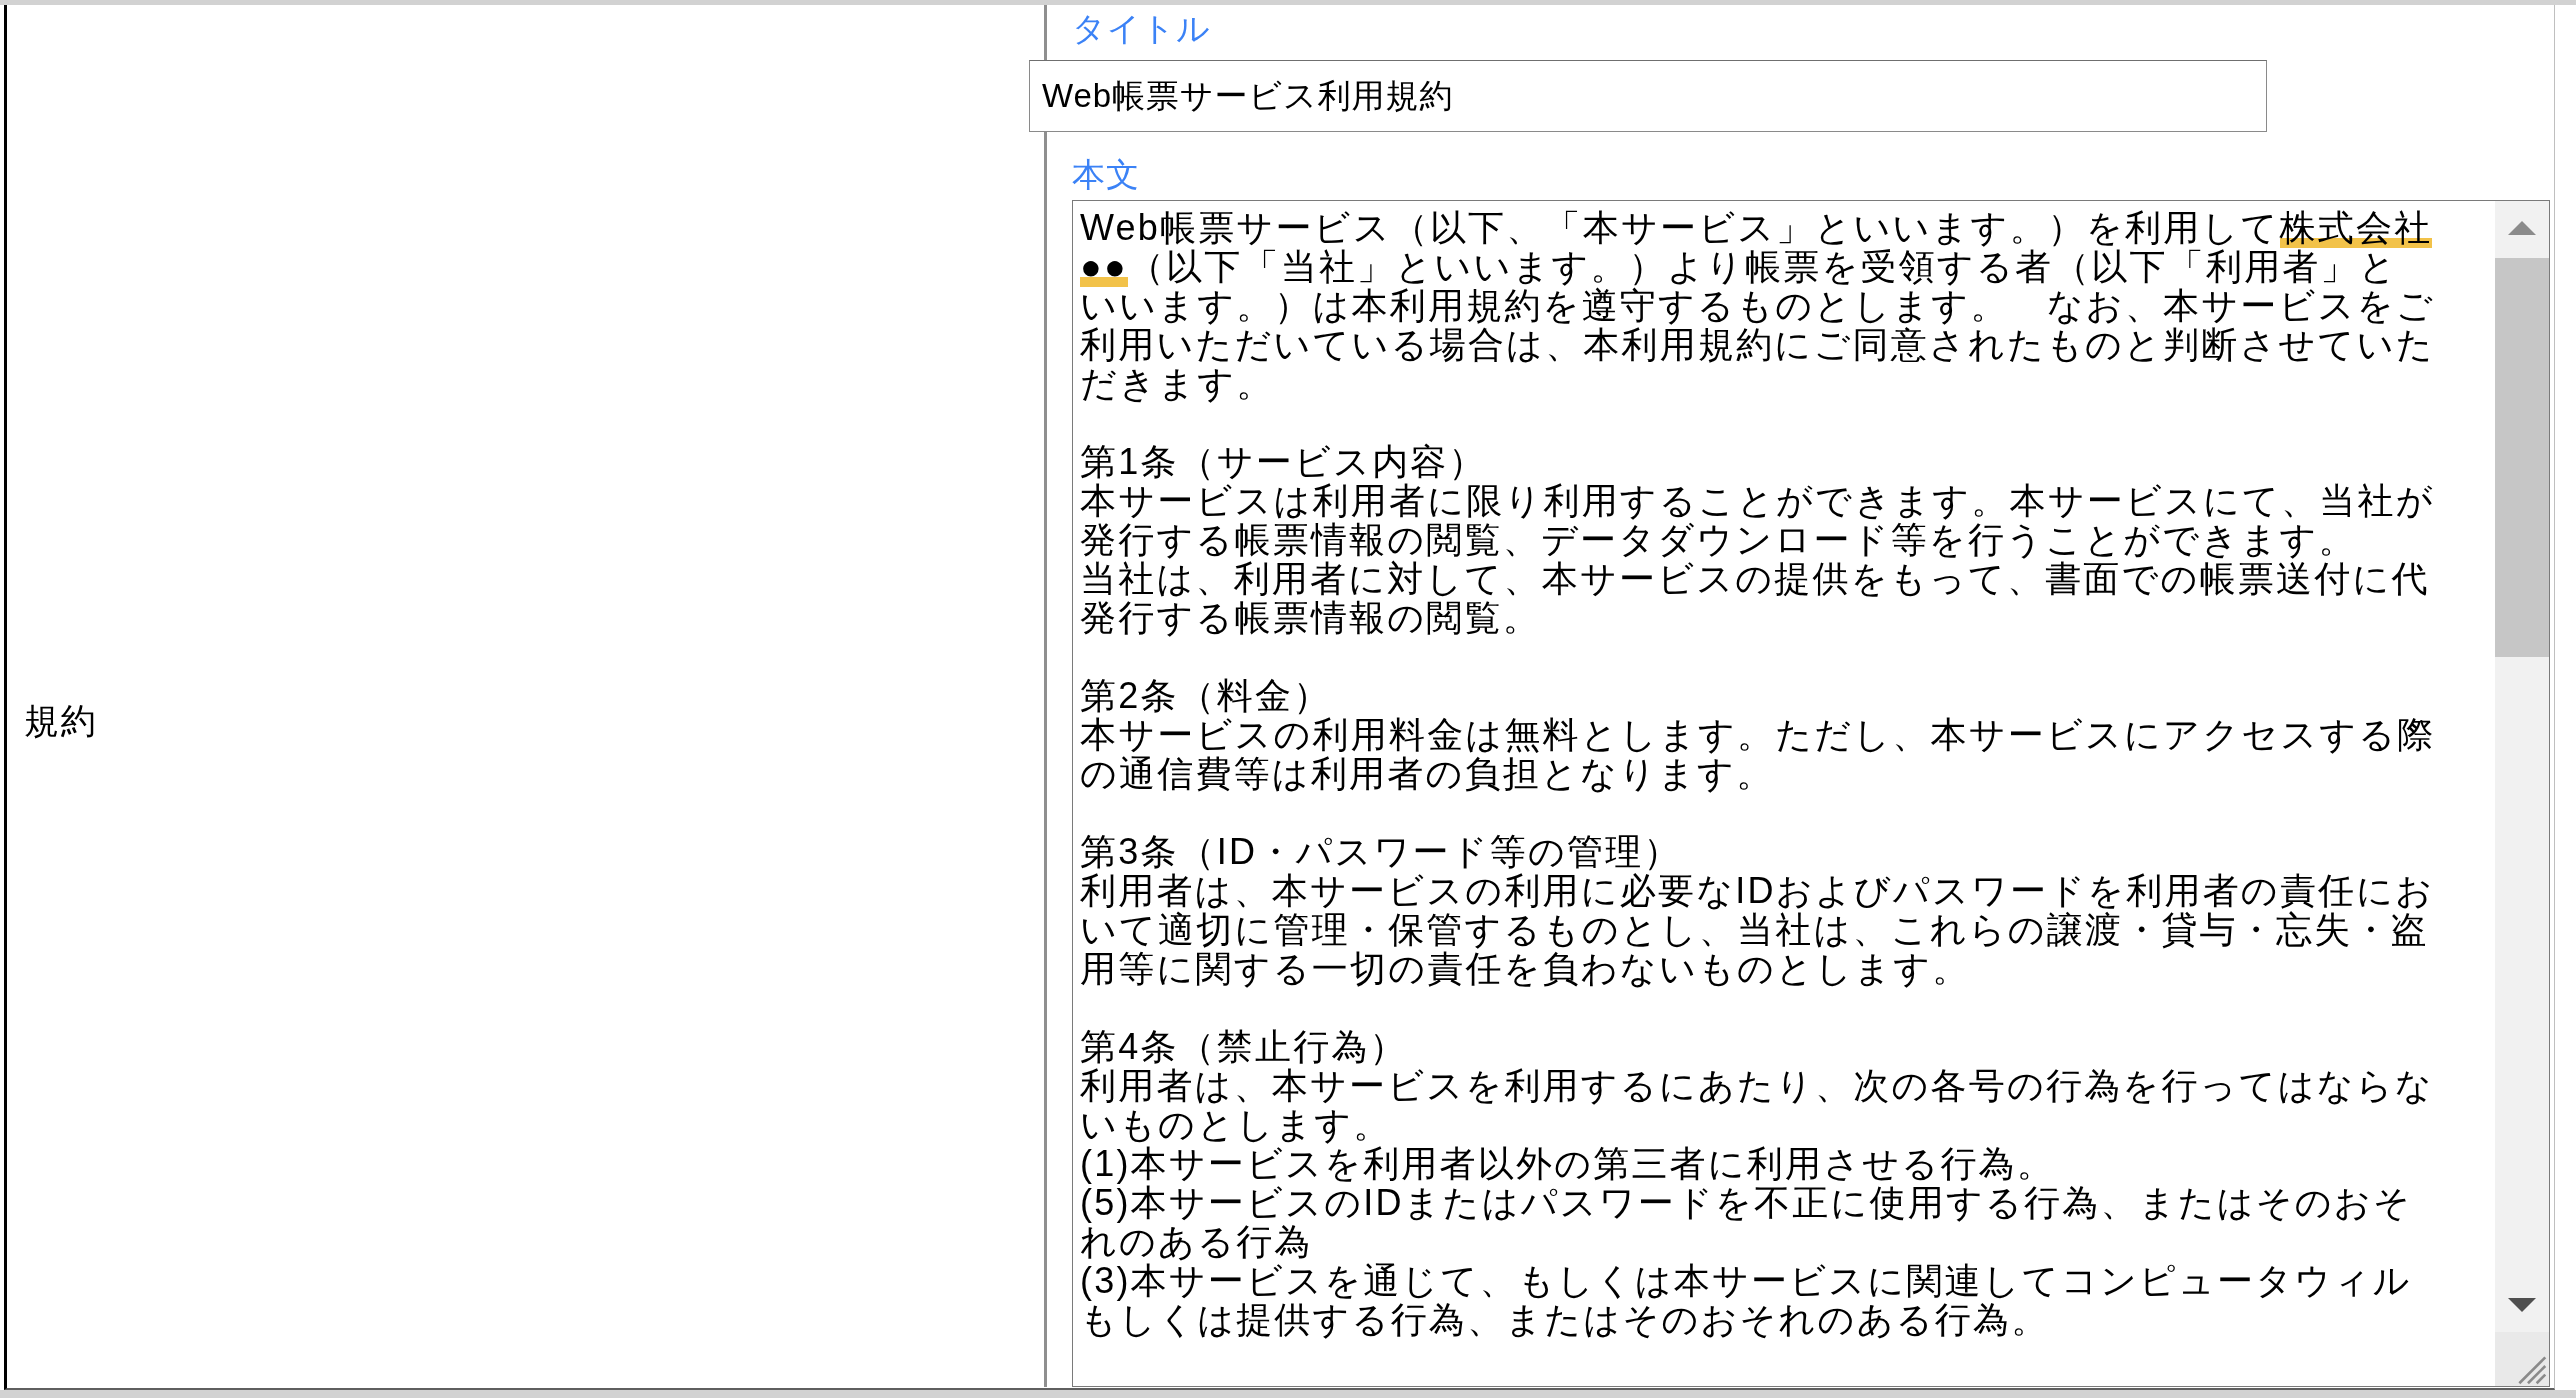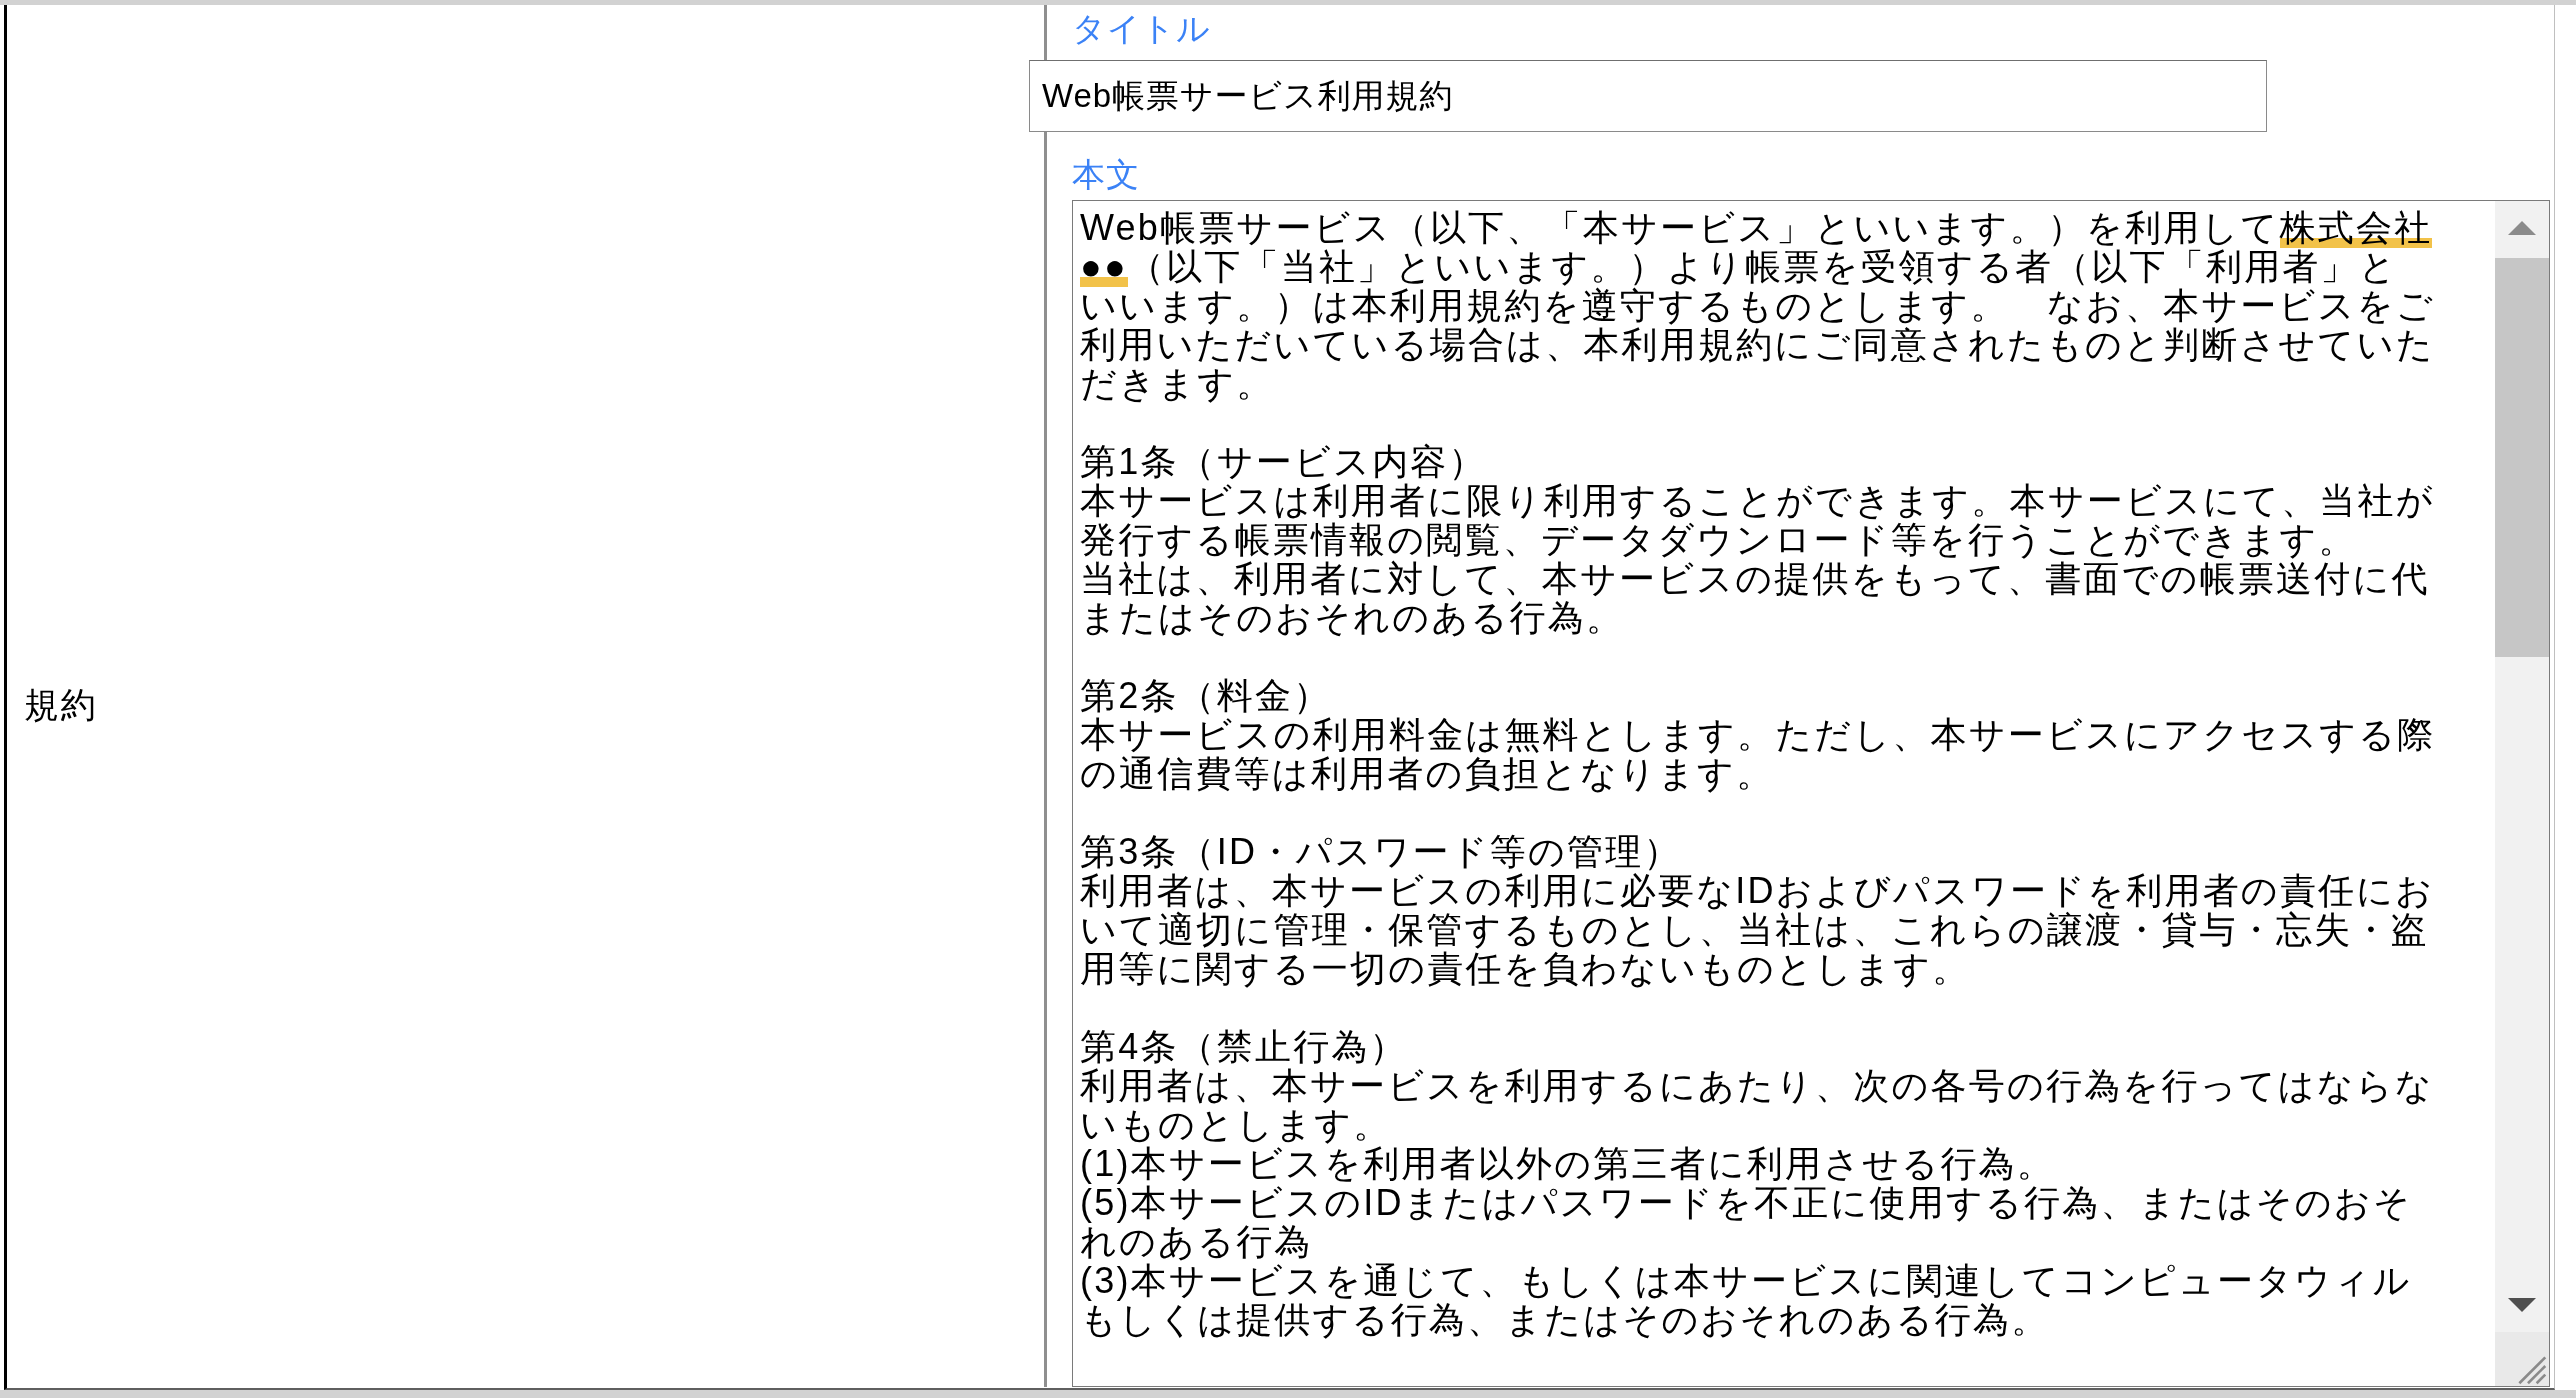--- a/index.html
+++ b/index.html
@@ -32,21 +32,21 @@
     border-right: 1.7px solid #bfbfbf;
     border-bottom: 2.6px solid #5f5f5f;
   }
   .cell-divider {
     position: absolute; left: 1044px; top: 5.2px; width: 2.6px; height: 1382px;
     background: #8f8f8f;
   }
 
   
   .kiyaku-label {
-    position: absolute; left: 24px; top: 684px;
+    position: absolute; left: 24px; top: 700px;
     font-size: 35px; color: #000000; line-height: 41px;
     letter-spacing: 1.7px;
   }
 
   
   .field-label {
     position: absolute; left: 1072px;
     font-size: 33px; color: #3b82f6; line-height: 40px;
     letter-spacing: 0.9px;
   }
@@ -149,21 +149,21 @@
         <div class="tline"><span>Web帳票サービス（以下、「本サービス」といいます。）を利用して</span><span class="hl">株式会社</span></div>
         <div class="tline"><span class="hl">●●</span><span>（以下「当社」といいます。）より帳票を受領する者（以下「利用者」と</span></div>
         <div class="tline"><span>いいます。）は本利用規約を遵守するものとします。　なお、本サービスをご</span></div>
         <div class="tline"><span>利用いただいている場合は、本利用規約にご同意されたものと判断させていた</span></div>
         <div class="tline"><span>だきます。</span></div>
         <div class="tline"><span></span></div>
         <div class="tline"><span>第1条（サービス内容）</span></div>
         <div class="tline"><span>本サービスは利用者に限り利用することができます。本サービスにて、当社が</span></div>
         <div class="tline"><span>発行する帳票情報の閲覧、データダウンロード等を行うことができます。</span></div>
         <div class="tline"><span>当社は、利用者に対して、本サービスの提供をもって、書面での帳票送付に代</span></div>
-        <div class="tline"><span>またはそのおそれのある行為。</span></div>
+        <div class="tline"><span>発行する帳票情報の閲覧。</span></div>
         <div class="tline"><span></span></div>
         <div class="tline"><span>第2条（料金）</span></div>
         <div class="tline"><span>本サービスの利用料金は無料とします。ただし、本サービスにアクセスする際</span></div>
         <div class="tline"><span>の通信費等は利用者の負担となります。</span></div>
         <div class="tline"><span></span></div>
         <div class="tline"><span>第3条（ID・パスワード等の管理）</span></div>
         <div class="tline"><span>利用者は、本サービスの利用に必要なIDおよびパスワードを利用者の責任にお</span></div>
         <div class="tline"><span>いて適切に管理・保管するものとし、当社は、これらの譲渡・貸与・忘失・盗</span></div>
         <div class="tline"><span>用等に関する一切の責任を負わないものとします。</span></div>
         <div class="tline"><span></span></div>

